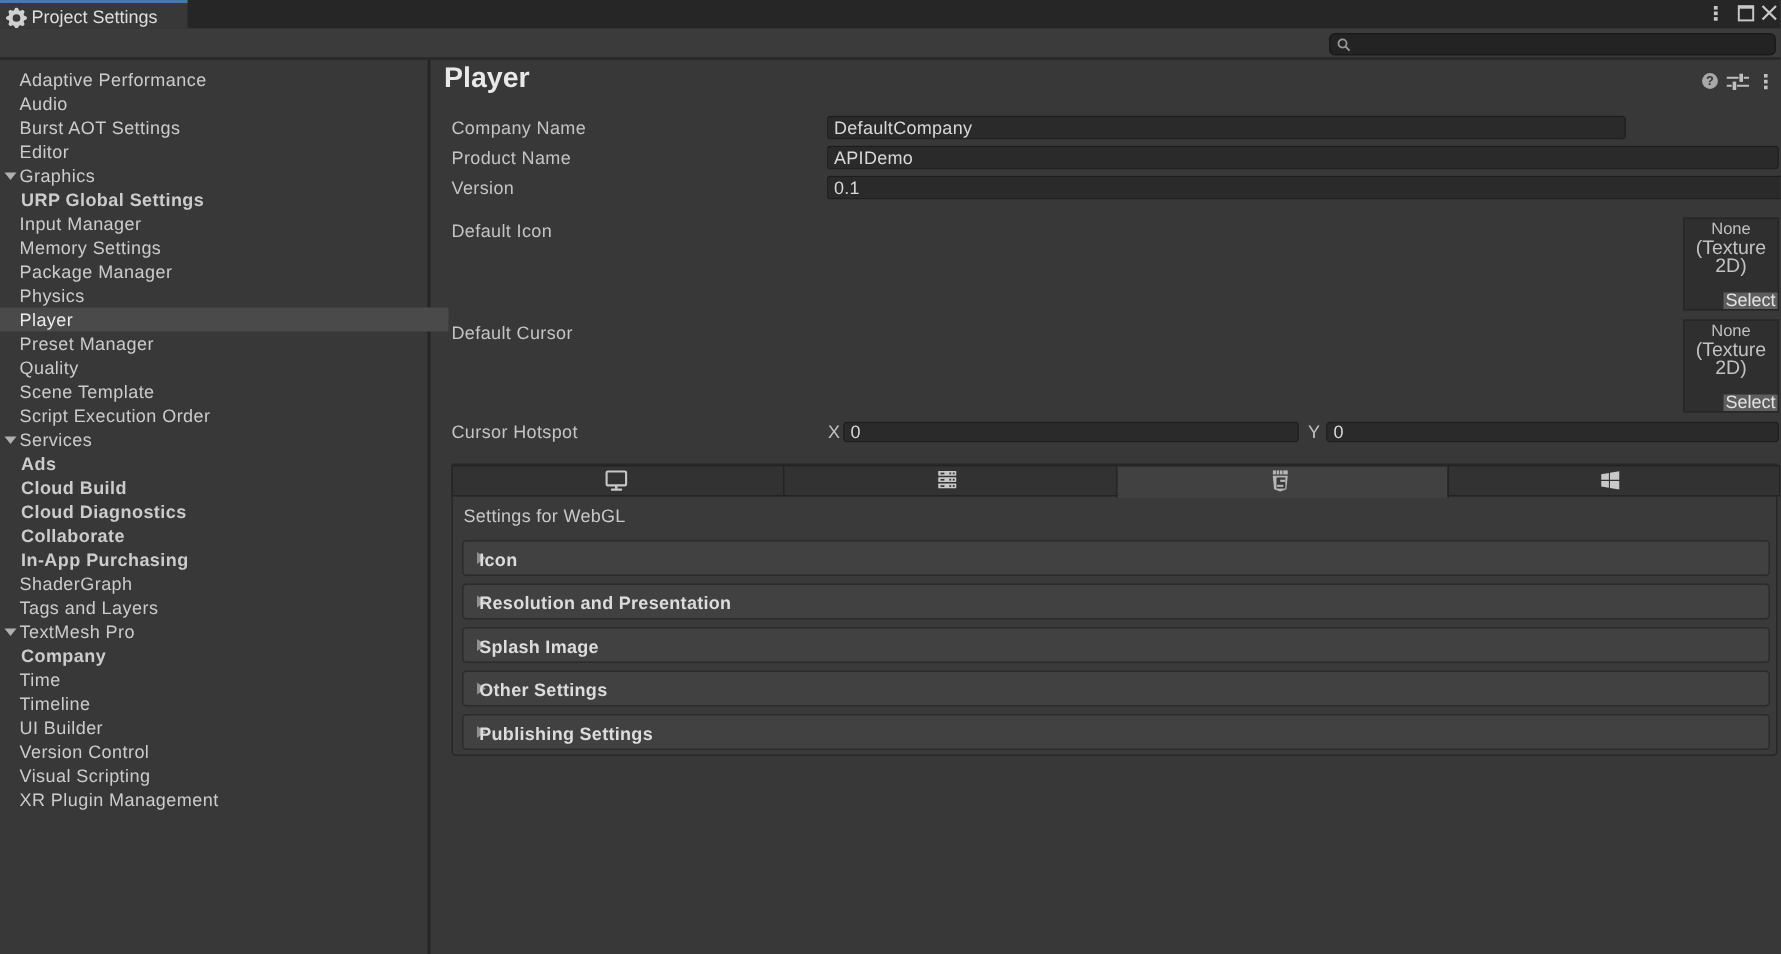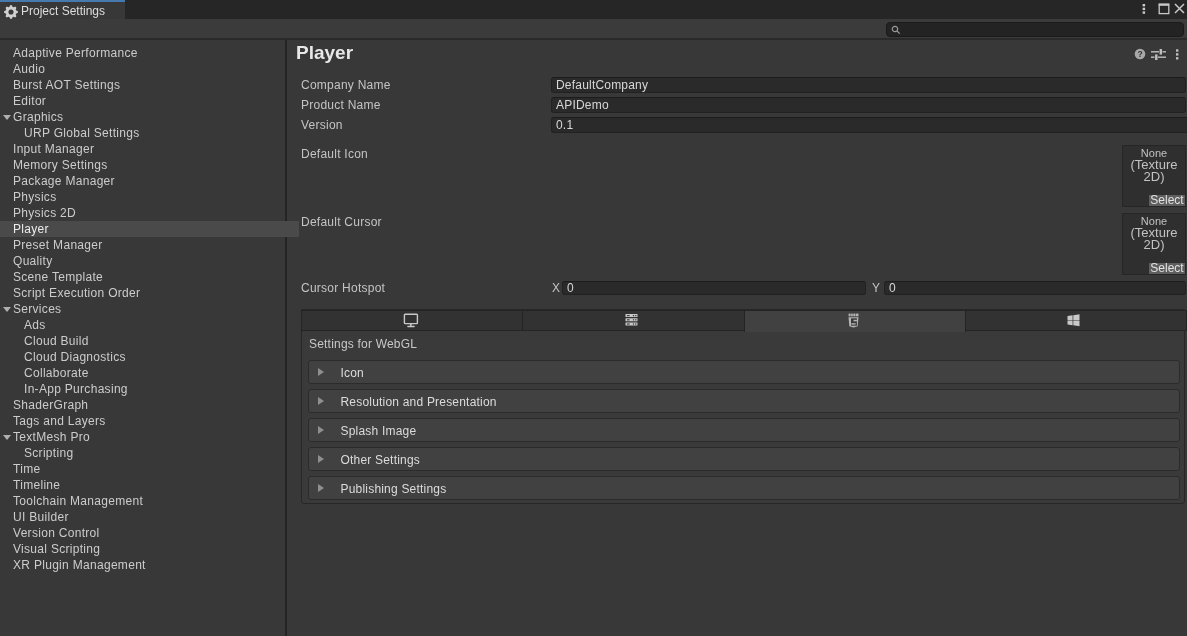--- a/index.html
+++ b/index.html
@@ -9,35 +9,35 @@
 #tabstrip{left:0;top:0;width:1187px;height:19px;background:#262626;}
 #wintab{left:0;top:0;width:125px;height:19px;background:#383838;border-top:2px solid #4679ae;}
 #wintab .txt{position:absolute;left:21px;top:1px;line-height:16px;color:#dedede;}
 #toolbar{left:0;top:19px;width:1187px;height:19px;background:#3b3b3b;}
 #tooldiv{left:0;top:38px;width:1187px;height:2px;background:#2a2a2a;}
 #search{left:886px;top:21.5px;width:298px;height:15px;background:#232323;border:1px solid #1a1a1a;border-radius:4px;}
 #sidebar{left:0;top:40px;width:285px;height:596px;background:#383838;}
 #vdiv{left:285px;top:40px;width:2px;height:596px;background:#242424;}
 #items{left:0;top:45px;width:299px;}
 .it{height:16px;line-height:16px;padding-left:13px;color:#cccccc;position:relative;white-space:nowrap;letter-spacing:0.3px;}
-.it.ch{padding-left:24px;}
+.it.ch{padding-left:14px;font-weight:bold;}
 .it.sel{background:#4a4a4a;color:#ececec;}
 .tri{position:absolute;left:3px;top:5.5px;width:0;height:0;border-left:4px solid transparent;border-right:4px solid transparent;border-top:5px solid #b0b0b0;}
 #main{left:287px;top:40px;width:900px;height:596px;}
 .lbl{position:absolute;left:14px;width:240px;line-height:16px;color:#c4c4c4;letter-spacing:0.25px;}
 .inp{position:absolute;background:#2a2a2a;border:1px solid #212121;border-top-color:#1c1c1c;border-radius:3px;color:#d8d8d8;line-height:14px;padding-left:4px;white-space:nowrap;letter-spacing:0.2px;}
 .texbox{position:absolute;left:835px;width:64px;background:#2f2f2f;border:1px solid #262626;}
 .texbox .n1{position:absolute;top:2px;left:0;width:100%;text-align:center;font-size:11px;color:#c2c2c2;line-height:11px;}
 .texbox .n2{position:absolute;top:13px;left:0;width:100%;text-align:center;font-size:13px;color:#c2c2c2;line-height:12px;}
 .selbtn{position:absolute;right:0;bottom:0;width:36px;height:11.5px;background:#5e5e5e;color:#e2e2e2;font-size:12px;line-height:11px;text-align:center;}
 #ptabs{position:absolute;left:13.5px;top:269px;width:884px;height:195px;background:#3a3a3a;border:1px solid #272727;border-radius:0 0 3px 3px;}
 .ptab{position:absolute;top:0;height:21px;background:#323232;border:1px solid #242424;}
 .ptab.on{background:#414141;border-bottom:none;height:22px;}
 .hdr{position:absolute;left:6px;width:872px;height:24.5px;background:#414141;border:1px solid #2b2b2b;border-radius:3px;}
-.hdr .t{position:absolute;left:32px;top:4px;line-height:16px;font-weight:normal;color:#dcdcdc;letter-spacing:0.2px;}
+.hdr .t{position:absolute;left:11px;top:4px;line-height:16px;font-weight:bold;color:#dcdcdc;letter-spacing:0.2px;}
 .hdr .a{position:absolute;left:9px;top:7.5px;width:0;height:0;border-top:4.5px solid transparent;border-bottom:4.5px solid transparent;border-left:6px solid #8f8f8f;}
 </style>
 </head>
 <body>
 <div class="abs" id="tabstrip"></div>
 <div class="abs" id="wintab">
   <svg class="abs" style="left:4px;top:2.5px" width="14" height="14" viewBox="0 0 16 16">
       <path fill="#d0d0d0" d="M9.405 1.05c-.413-1.4-2.397-1.4-2.81 0l-.1.34a1.464 1.464 0 0 1-2.105.872l-.31-.17c-1.283-.698-2.686.705-1.987 1.987l.169.311c.446.82.023 1.841-.872 2.105l-.34.1c-1.4.413-1.4 2.397 0 2.81l.34.1a1.464 1.464 0 0 1 .872 2.105l-.17.31c-.698 1.283.705 2.686 1.987 1.987l.311-.169a1.464 1.464 0 0 1 2.105.872l.1.34c.413 1.4 2.397 1.4 2.81 0l.1-.34a1.464 1.464 0 0 1 2.105-.872l.31.17c1.283.698 2.686-.705 1.987-1.987l-.169-.311a1.464 1.464 0 0 1 .872-2.105l.34-.1c1.4-.413 1.4-2.397 0-2.81l-.34-.1a1.464 1.464 0 0 1-.872-2.105l.17-.31c.698-1.283-.705-2.686-1.987-1.987l-.311.169a1.464 1.464 0 0 1-2.105-.872l-.1-.34zM8 10.93a2.929 2.929 0 1 1 0-5.86 2.929 2.929 0 0 1 0 5.858z"></path>
     </svg>
   <span class="txt">Project Settings</span>
@@ -70,39 +70,37 @@
   <div class="it">Adaptive Performance</div>
   <div class="it">Audio</div>
   <div class="it">Burst AOT Settings</div>
   <div class="it">Editor</div>
   <div class="it"><span class="tri"></span>Graphics</div>
   <div class="it ch">URP Global Settings</div>
   <div class="it">Input Manager</div>
   <div class="it">Memory Settings</div>
   <div class="it">Package Manager</div>
   <div class="it">Physics</div>
-  <div class="it">Physics 2D</div>
   <div class="it sel">Player</div>
   <div class="it">Preset Manager</div>
   <div class="it">Quality</div>
   <div class="it">Scene Template</div>
   <div class="it">Script Execution Order</div>
   <div class="it"><span class="tri"></span>Services</div>
   <div class="it ch">Ads</div>
   <div class="it ch">Cloud Build</div>
   <div class="it ch">Cloud Diagnostics</div>
   <div class="it ch">Collaborate</div>
   <div class="it ch">In-App Purchasing</div>
   <div class="it">ShaderGraph</div>
   <div class="it">Tags and Layers</div>
   <div class="it"><span class="tri"></span>TextMesh Pro</div>
-  <div class="it ch">Scripting</div>
+  <div class="it ch">Company</div>
   <div class="it">Time</div>
   <div class="it">Timeline</div>
-  <div class="it">Toolchain Management</div>
   <div class="it">UI Builder</div>
   <div class="it">Version Control</div>
   <div class="it">Visual Scripting</div>
   <div class="it">XR Plugin Management</div>
 </div>
 <div class="abs" id="main">
   <div class="abs" style="left:9px;top:4px;font-size:19px;font-weight:bold;color:#e8e8e8;line-height:18px;">Player</div>
   <svg class="abs" style="left:847px;top:8px" width="12" height="12" viewBox="0 0 12 12">
       <circle cx="6" cy="6" r="5.3" fill="#a8a8a8"></circle>
       <text x="6" y="8.8" font-size="8.5" font-weight="bold" fill="#333333" text-anchor="middle" font-family="Liberation Sans">?</text>
@@ -119,21 +117,21 @@
     </svg>
   <svg class="abs" style="left:888px;top:8.7px" width="4" height="12" viewBox="0 0 4 12">
       <g fill="#c0c0c0">
         <rect x="1" y="0.3" width="2.4" height="2.4"></rect>
         <rect x="1" y="4.2" width="2.4" height="2.4"></rect>
         <rect x="1" y="8.1" width="2.4" height="2.4"></rect>
       </g>
     </svg>
 
   <div class="lbl" style="top:36.5px">Company Name</div>
-  <div class="inp" style="left:264px;top:36.5px;width:635px;height:16px;">DefaultCompany</div>
+  <div class="inp" style="left:264px;top:36.5px;width:533px;height:16px;">DefaultCompany</div>
   <div class="lbl" style="top:56.5px">Product Name</div>
   <div class="inp" style="left:264px;top:56.5px;width:635px;height:16px;">APIDemo</div>
   <div class="lbl" style="top:76.5px">Version</div>
   <div class="inp" style="left:264px;top:76.5px;width:686px;height:16px;">0.1</div>
 
   <div class="lbl" style="top:105.5px">Default Icon</div>
   <div class="texbox" style="top:105px;height:62px;">
       <div class="n1">None</div>
       <div class="n2">(Texture 2D)</div>
       <div class="selbtn">Select</div>

